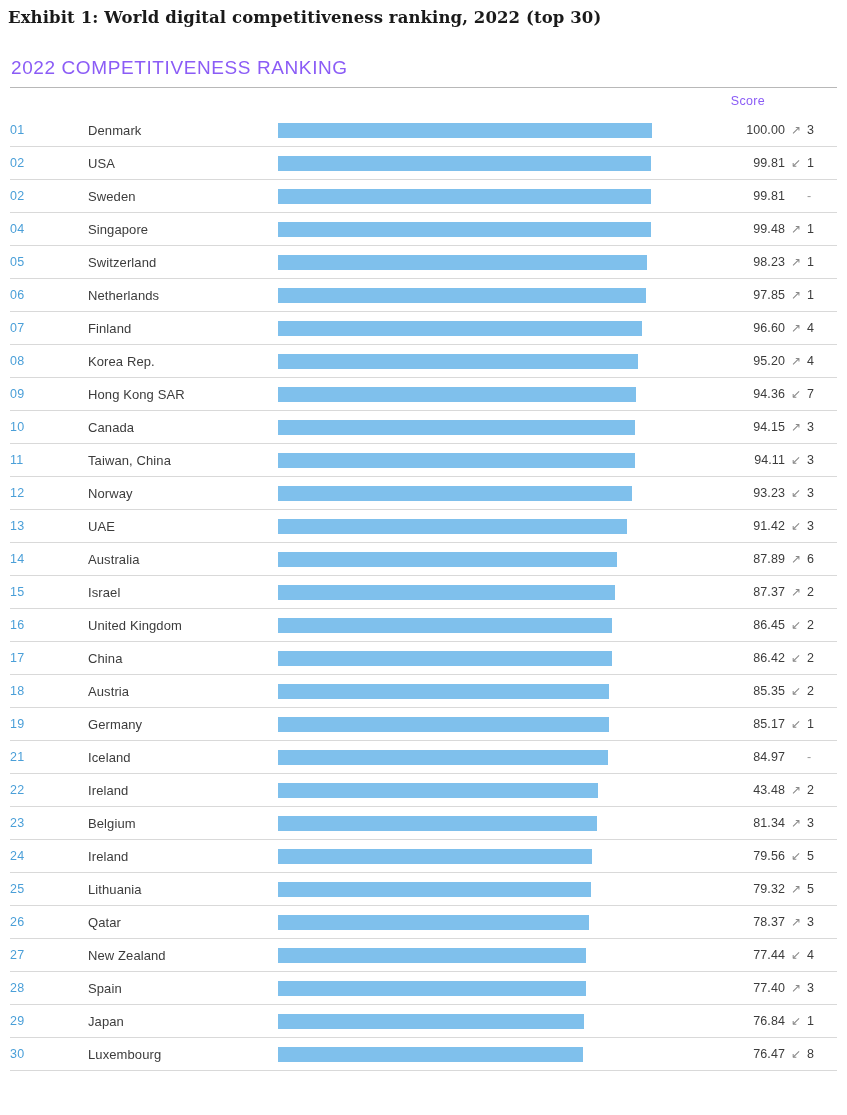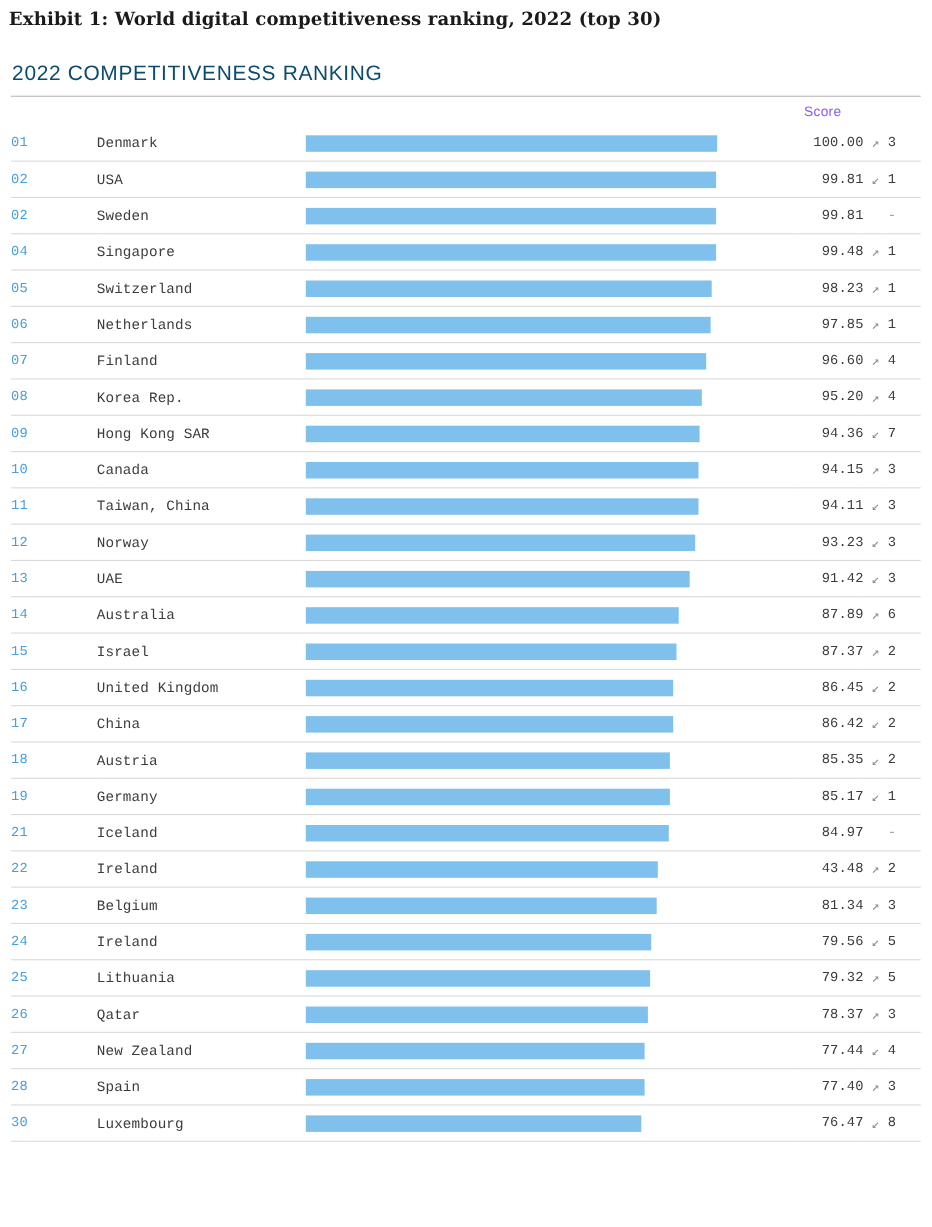--- a/index.html
+++ b/index.html
@@ -27,21 +27,21 @@
     font-size: 16.5px;
     color: #1a1a1a;
     padding: 8px 0 0 8px;
     letter-spacing: 0.1px;
   }
   .chart-header {
     margin-top: 30px;
     padding: 0 10px 0 10px;
   }
   .chart-title {
-    color: #0c4a6e;
+    color: #8b5cf6;
     font-size: 19px;
     letter-spacing: 0.6px;
     font-weight: normal;
     padding-left: 1px;
     padding-bottom: 8px;
   }
   .header-rule {
     border-bottom: 1px solid #b8b8b8;
     margin: 0 0 0 0;
   }
@@ -56,21 +56,20 @@
     font-size: 12.5px;
     color: #8b5cf6;
     letter-spacing: 0.3px;
     text-align: center;
   }
   table.rank-table {
     width: 100%;
     border-collapse: collapse;
     table-layout: fixed;
     padding: 0;
-    font-family: Liberation Mono, monospace;
   }
   table.rank-table td {
     border-bottom: 1px solid #d9d9d9;
     padding: 0;
     height: 32px;
     vertical-align: middle;
   }
   .col-rank { width: 78px; }
   .col-name { width: 190px; }
   .col-bar  { width: auto; }
@@ -473,20 +472,32 @@
             <td class="bar-cell">
               <div class="bar-wrap">
                 <div class="bar" style="width: 307.7px; background: rgb(127, 192, 236);"></div>
               </div>
             </td>
             <td class="score-val">77.40</td>
             <td class="arrow up">↗</td>
             <td class="delta">3</td>
           </tr>
           <tr>
+            <td class="rank-num">29</td>
+            <td class="country">Japan</td>
+            <td class="bar-cell">
+              <div class="bar-wrap">
+                <div class="bar" style="width: 306.1px; background: rgb(127, 192, 236);"></div>
+              </div>
+            </td>
+            <td class="score-val">76.84</td>
+            <td class="arrow down">↙</td>
+            <td class="delta">1</td>
+          </tr>
+          <tr>
             <td class="rank-num">30</td>
             <td class="country">Luxembourg</td>
             <td class="bar-cell">
               <div class="bar-wrap">
                 <div class="bar" style="width: 305px; background: rgb(127, 192, 236);"></div>
               </div>
             </td>
             <td class="score-val">76.47</td>
             <td class="arrow down">↙</td>
             <td class="delta">8</td>

